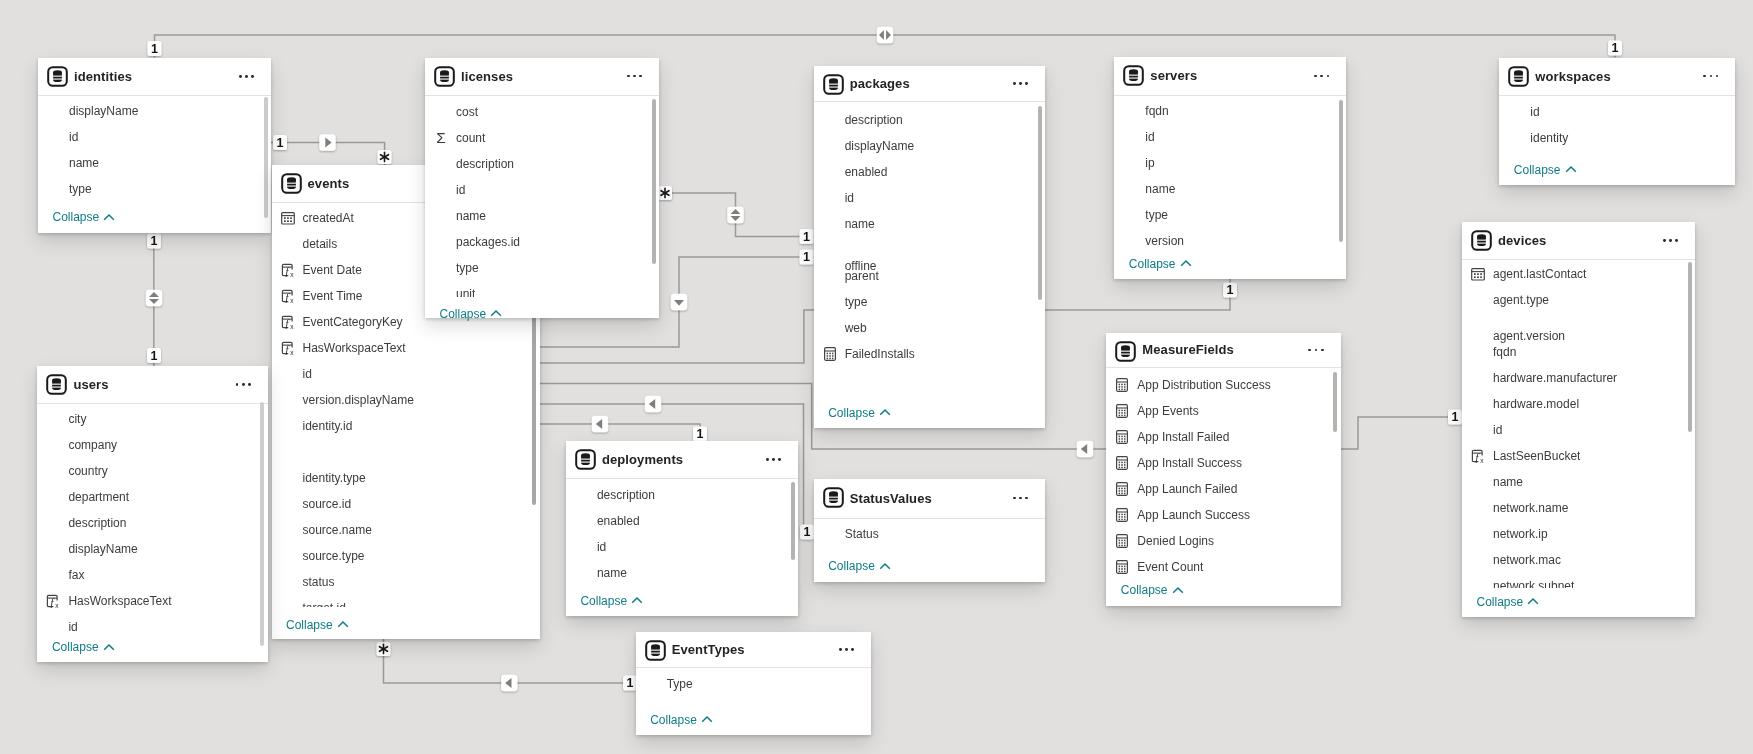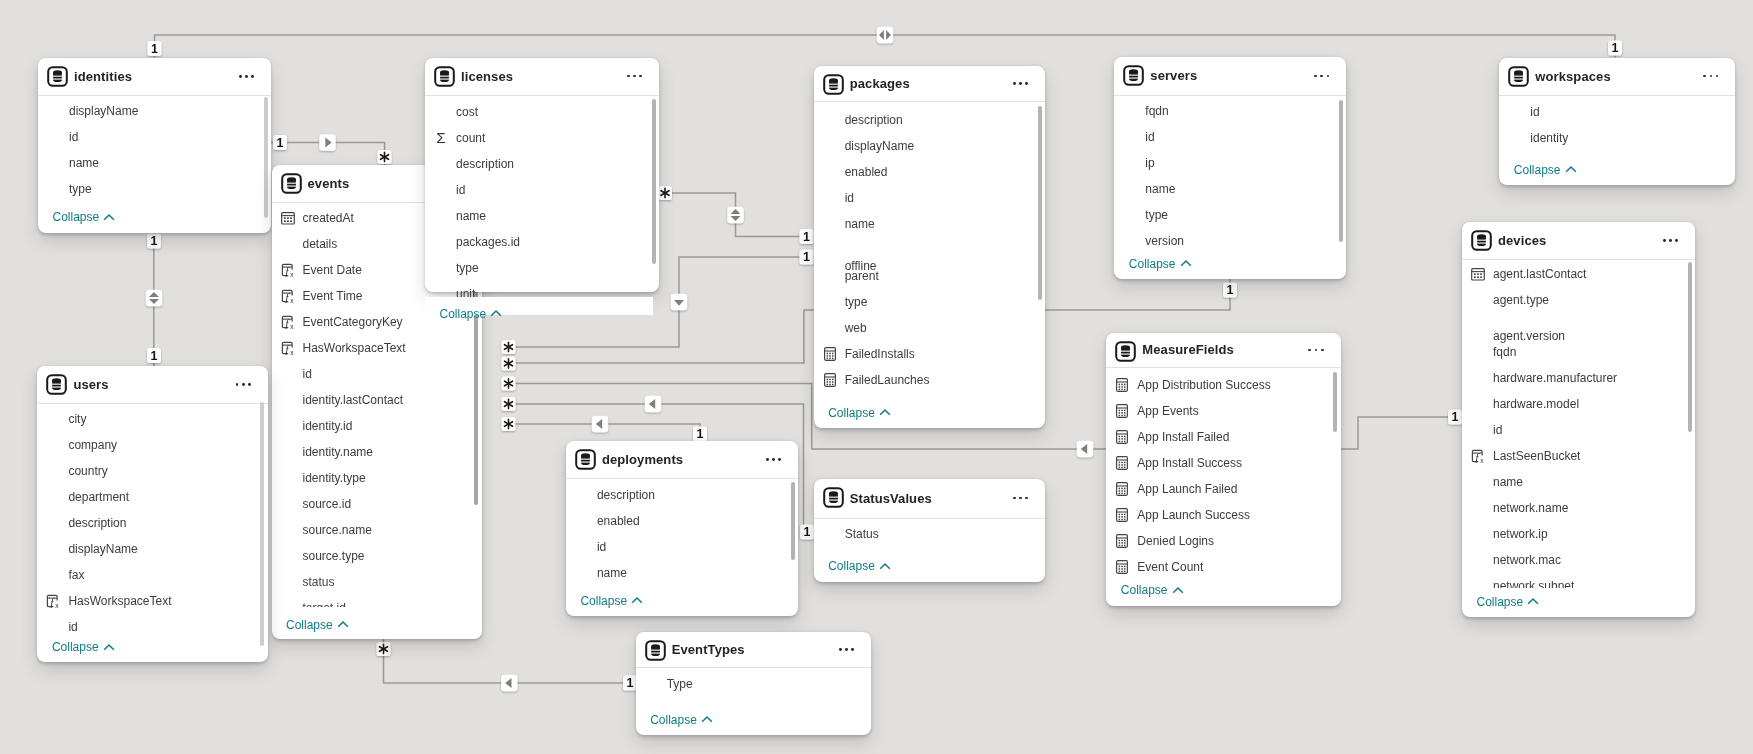--- a/index.html
+++ b/index.html
@@ -1,18 +1,18 @@
 <!DOCTYPE html>
 <html><head><meta charset="utf-8"><title>Model view</title><style>
 *{margin:0;padding:0;box-sizing:border-box}
 html,body{width:1753px;height:754px;overflow:hidden;background:#e1e0de;
  font-family:"Liberation Sans",sans-serif;-webkit-font-smoothing:antialiased}
 .stage{position:relative;width:1753px;height:754px}
 .lay{position:absolute;left:0;top:0;font-family:"Liberation Sans",sans-serif}
-.card{position:absolute;background:#fff;border-radius:8px;
+.card{position:absolute;background:#fff;border-radius:0;
  box-shadow:0 1.6px 3.6px rgba(0,0,0,.2),0 8px 18px rgba(0,0,0,.14)}
 .hicon{position:absolute;left:9px;top:8px;width:21px;height:21px}
 .title{position:absolute;left:36px;top:0;font-size:13px;font-weight:bold;color:#242322;letter-spacing:.1px}
 .dots{position:absolute;right:17px;display:flex;gap:3.4px}
 .dots i{width:2.8px;height:2.8px;border-radius:50%;background:#2b2a29;display:block}
 .div{position:absolute;left:0;right:0;height:1px;background:#e4e2e0}
 .rows{position:absolute;left:0;right:0;overflow:hidden}
 .row{position:absolute;left:0;right:6px;height:26px}
 .fic{position:absolute;left:8px;top:5px;width:16px;height:16px}
 .ftx{position:absolute;left:31px;top:0;line-height:26px;font-size:12px;color:#3d3c3a}
@@ -220,21 +220,21 @@
         </div>
         <div class="coll" style="top:108.0px">
           <span>Collapse</span>
           <svg width="12" height="9" viewBox="0 0 12 9" style="margin-left:4px">
             <polyline points="1.2,6.8 6,2 10.8,6.8" fill="none" stroke="#0e7c86" stroke-width="1.5"></polyline>
           </svg>
         </div>
       </div>
       <div class="thumb" style="top:39.5px;height:121px;background:#cccbc9"></div>
     </div>
-    <div class="card" style="left:271.5px;top:165px;width:210px;height:474px">
+    <div class="card" style="left:271.5px;top:165px;width:268px;height:474px">
       <div class="hicon"><svg width="21" height="21" viewBox="0 0 21 21">
           <rect x="1.2" y="1.2" width="18.6" height="18.6" rx="4.6" fill="none" stroke="#1b1a19" stroke-width="2"></rect>
           <ellipse cx="10.5" cy="6.4" rx="4.5" ry="2.2" fill="#1b1a19"></ellipse>
           <path d="M6.1 6.6 h8.8 v7.4 a4.4 2.1 0 0 1 -8.8 0 Z" fill="#1b1a19"></path>
           <rect x="5.5" y="9.6" width="10" height="1.1" fill="#ffffff"></rect>
           <rect x="5.5" y="12.5" width="10" height="1.1" fill="#ffffff"></rect>
         </svg></div>
       <div class="title" style="height:37px;line-height:37px">events</div>
       <div class="dots" style="top:17.0px">
         <i></i>
@@ -294,28 +294,25 @@
               <line x1="2.4" y1="5.1" x2="12.1" y2="5.1" stroke="#444" stroke-width="1.1"></line>
               <text x="5.6" y="12.6" font-family="Liberation Serif,serif" font-style="italic" font-size="10.5" fill="#2d2c2b">f</text>
               <text x="10.3" y="15" font-family="Liberation Sans,sans-serif" font-size="6.5" fill="#2d2c2b">x</text>
             </svg></span>
           <span class="ftx">HasWorkspaceText</span>
         </div>
         <div class="row" style="top:158px">
           <span class="ftx">id</span>
         </div>
         <div class="row" style="top:184px">
-          <span class="ftx">identity.lastContact</span>
+          <span class="ftx">version.displayName</span>
         </div>
         <div class="row" style="top:210px">
           <span class="ftx">identity.id</span>
         </div>
-        <div class="row" style="top:236px">
-          <span class="ftx">identity.name</span>
-        </div>
         <div class="row" style="top:262px">
           <span class="ftx">identity.type</span>
         </div>
         <div class="row" style="top:288px">
           <span class="ftx">source.id</span>
         </div>
         <div class="row" style="top:314px">
           <span class="ftx">source.name</span>
         </div>
         <div class="row" style="top:340px">
@@ -330,21 +327,21 @@
         <div class="fade" style="top:403.5px"></div>
         <div class="coll" style="top:408.5px">
           <span>Collapse</span>
           <svg width="12" height="9" viewBox="0 0 12 9" style="margin-left:4px">
             <polyline points="1.2,6.8 6,2 10.8,6.8" fill="none" stroke="#0e7c86" stroke-width="1.5"></polyline>
           </svg>
         </div>
       </div>
       <div class="thumb" style="top:45px;height:295px;background:#a8a6a4"></div>
     </div>
-    <div class="card" style="left:425px;top:57.5px;width:234px;height:234px">
+    <div class="card" style="left:425px;top:57.5px;width:234px;height:260px">
       <div class="hicon"><svg width="21" height="21" viewBox="0 0 21 21">
           <rect x="1.2" y="1.2" width="18.6" height="18.6" rx="4.6" fill="none" stroke="#1b1a19" stroke-width="2"></rect>
           <ellipse cx="10.5" cy="6.4" rx="4.5" ry="2.2" fill="#1b1a19"></ellipse>
           <path d="M6.1 6.6 h8.8 v7.4 a4.4 2.1 0 0 1 -8.8 0 Z" fill="#1b1a19"></path>
           <rect x="5.5" y="9.6" width="10" height="1.1" fill="#ffffff"></rect>
           <rect x="5.5" y="12.5" width="10" height="1.1" fill="#ffffff"></rect>
         </svg></div>
       <div class="title" style="height:37px;line-height:37px">licenses</div>
       <div class="dots" style="top:17.0px">
         <i></i>
@@ -444,483 +441,465 @@
                 <rect x="4.6" y="9.2" width="1.5" height="1.5"></rect>
                 <rect x="7.3" y="9.2" width="1.5" height="1.5"></rect>
                 <rect x="10" y="9.2" width="1.5" height="1.5"></rect>
                 <rect x="4.6" y="11.7" width="1.5" height="1.5"></rect>
                 <rect x="7.3" y="11.7" width="1.5" height="1.5"></rect>
                 <rect x="10" y="11.7" width="1.5" height="1.5"></rect>
               </g>
             </svg></span>
           <span class="ftx">FailedInstalls</span>
         </div>
-        <div class="row" style="top:265px">
+        <div class="coll" style="top:297.5px">
+          <span>Collapse</span>
+          <svg width="12" height="9" viewBox="0 0 12 9" style="margin-left:4px">
+            <polyline points="1.2,6.8 6,2 10.8,6.8" fill="none" stroke="#0e7c86" stroke-width="1.5"></polyline>
+          </svg>
+        </div>
+      </div>
+      <div class="thumb" style="top:40px;height:194px;background:#b5b3b1"></div>
+    </div>
+    <div class="card" style="left:1114.3px;top:57.3px;width:232.10000000000014px;height:221.5px">
+      <div class="hicon"><svg width="21" height="21" viewBox="0 0 21 21">
+          <rect x="1.2" y="1.2" width="18.6" height="18.6" rx="4.6" fill="none" stroke="#1b1a19" stroke-width="2"></rect>
+          <ellipse cx="10.5" cy="6.4" rx="4.5" ry="2.2" fill="#1b1a19"></ellipse>
+          <path d="M6.1 6.6 h8.8 v7.4 a4.4 2.1 0 0 1 -8.8 0 Z" fill="#1b1a19"></path>
+          <rect x="5.5" y="9.6" width="10" height="1.1" fill="#ffffff"></rect>
+          <rect x="5.5" y="12.5" width="10" height="1.1" fill="#ffffff"></rect>
+        </svg></div>
+      <div class="title" style="height:37.5px;line-height:37.5px">servers</div>
+      <div class="dots" style="top:17.25px">
+        <i></i>
+        <i></i>
+        <i></i>
+      </div>
+      <div class="div" style="top:37.5px"></div>
+      <div class="rows" style="top:38.5px;height:183.0px">
+        <div class="row" style="top:2.200000000000003px">
+          <span class="ftx">fqdn</span>
+        </div>
+        <div class="row" style="top:28.200000000000003px">
+          <span class="ftx">id</span>
+        </div>
+        <div class="row" style="top:54.2px">
+          <span class="ftx">ip</span>
+        </div>
+        <div class="row" style="top:80.2px">
+          <span class="ftx">name</span>
+        </div>
+        <div class="row" style="top:106.2px">
+          <span class="ftx">type</span>
+        </div>
+        <div class="row" style="top:132.2px">
+          <span class="ftx">version</span>
+        </div>
+        <div class="coll" style="top:155.2px">
+          <span>Collapse</span>
+          <svg width="12" height="9" viewBox="0 0 12 9" style="margin-left:4px">
+            <polyline points="1.2,6.8 6,2 10.8,6.8" fill="none" stroke="#0e7c86" stroke-width="1.5"></polyline>
+          </svg>
+        </div>
+      </div>
+      <div class="thumb" style="top:42.7px;height:142px;background:#b5b3b1"></div>
+    </div>
+    <div class="card" style="left:1499.3px;top:57.5px;width:236.20000000000005px;height:127.19999999999999px">
+      <div class="hicon"><svg width="21" height="21" viewBox="0 0 21 21">
+          <rect x="1.2" y="1.2" width="18.6" height="18.6" rx="4.6" fill="none" stroke="#1b1a19" stroke-width="2"></rect>
+          <ellipse cx="10.5" cy="6.4" rx="4.5" ry="2.2" fill="#1b1a19"></ellipse>
+          <path d="M6.1 6.6 h8.8 v7.4 a4.4 2.1 0 0 1 -8.8 0 Z" fill="#1b1a19"></path>
+          <rect x="5.5" y="9.6" width="10" height="1.1" fill="#ffffff"></rect>
+          <rect x="5.5" y="12.5" width="10" height="1.1" fill="#ffffff"></rect>
+        </svg></div>
+      <div class="title" style="height:37px;line-height:37px">workspaces</div>
+      <div class="dots" style="top:17.0px">
+        <i></i>
+        <i></i>
+        <i></i>
+      </div>
+      <div class="div" style="top:37px"></div>
+      <div class="rows" style="top:38px;height:89.19999999999999px">
+        <div class="row" style="top:3.5px">
+          <span class="ftx">id</span>
+        </div>
+        <div class="row" style="top:29.5px">
+          <span class="ftx">identity</span>
+        </div>
+        <div class="coll" style="top:61.0px">
+          <span>Collapse</span>
+          <svg width="12" height="9" viewBox="0 0 12 9" style="margin-left:4px">
+            <polyline points="1.2,6.8 6,2 10.8,6.8" fill="none" stroke="#0e7c86" stroke-width="1.5"></polyline>
+          </svg>
+        </div>
+      </div>
+    </div>
+    <div class="card" style="left:1462px;top:222px;width:233px;height:395px">
+      <div class="hicon"><svg width="21" height="21" viewBox="0 0 21 21">
+          <rect x="1.2" y="1.2" width="18.6" height="18.6" rx="4.6" fill="none" stroke="#1b1a19" stroke-width="2"></rect>
+          <ellipse cx="10.5" cy="6.4" rx="4.5" ry="2.2" fill="#1b1a19"></ellipse>
+          <path d="M6.1 6.6 h8.8 v7.4 a4.4 2.1 0 0 1 -8.8 0 Z" fill="#1b1a19"></path>
+          <rect x="5.5" y="9.6" width="10" height="1.1" fill="#ffffff"></rect>
+          <rect x="5.5" y="12.5" width="10" height="1.1" fill="#ffffff"></rect>
+        </svg></div>
+      <div class="title" style="height:37px;line-height:37px">devices</div>
+      <div class="dots" style="top:17.0px">
+        <i></i>
+        <i></i>
+        <i></i>
+      </div>
+      <div class="div" style="top:37px"></div>
+      <div class="rows" style="top:38px;height:357px">
+        <div class="row" style="top:1px">
+          <span class="fic"><svg width="16" height="16" viewBox="0 0 16 16">
+              <rect x="1.7" y="2.6" width="12.6" height="11.4" rx="1" fill="none" stroke="#444" stroke-width="1.2"></rect>
+              <line x1="1.7" y1="5.6" x2="14.3" y2="5.6" stroke="#444" stroke-width="1.1"></line>
+              <g fill="#444">
+                <rect x="4" y="7.3" width="1.7" height="1.7"></rect>
+                <rect x="7.1" y="7.3" width="1.7" height="1.7"></rect>
+                <rect x="10.2" y="7.3" width="1.7" height="1.7"></rect>
+                <rect x="4" y="10.3" width="1.7" height="1.7"></rect>
+                <rect x="7.1" y="10.3" width="1.7" height="1.7"></rect>
+                <rect x="10.2" y="10.3" width="1.7" height="1.7"></rect>
+              </g>
+            </svg></span>
+          <span class="ftx">agent.lastContact</span>
+        </div>
+        <div class="row" style="top:27px">
+          <span class="ftx">agent.type</span>
+        </div>
+        <div class="row" style="top:63px">
+          <span class="ftx">agent.version</span>
+        </div>
+        <div class="row" style="top:79px">
+          <span class="ftx">fqdn</span>
+        </div>
+        <div class="row" style="top:105px">
+          <span class="ftx">hardware.manufacturer</span>
+        </div>
+        <div class="row" style="top:131px">
+          <span class="ftx">hardware.model</span>
+        </div>
+        <div class="row" style="top:157px">
+          <span class="ftx">id</span>
+        </div>
+        <div class="row" style="top:183px">
+          <span class="fic"><svg width="16" height="16" viewBox="0 0 16 16">
+              <path d="M8.3 13.7 H3.6 Q2.4 13.7 2.4 12.5 V3.6 Q2.4 2.4 3.6 2.4 H10.9 Q12.1 2.4 12.1 3.6 V7.4" fill="none" stroke="#444" stroke-width="1.2"></path>
+              <line x1="2.4" y1="5.1" x2="12.1" y2="5.1" stroke="#444" stroke-width="1.1"></line>
+              <text x="5.6" y="12.6" font-family="Liberation Serif,serif" font-style="italic" font-size="10.5" fill="#2d2c2b">f</text>
+              <text x="10.3" y="15" font-family="Liberation Sans,sans-serif" font-size="6.5" fill="#2d2c2b">x</text>
+            </svg></span>
+          <span class="ftx">LastSeenBucket</span>
+        </div>
+        <div class="row" style="top:209px">
+          <span class="ftx">name</span>
+        </div>
+        <div class="row" style="top:235px">
+          <span class="ftx">network.name</span>
+        </div>
+        <div class="row" style="top:261px">
+          <span class="ftx">network.ip</span>
+        </div>
+        <div class="row" style="top:287px">
+          <span class="ftx">network.mac</span>
+        </div>
+        <div class="row" style="top:313px">
+          <span class="ftx">network.subnet</span>
+        </div>
+        <div class="fade" style="top:327.5px"></div>
+        <div class="coll" style="top:328.5px">
+          <span>Collapse</span>
+          <svg width="12" height="9" viewBox="0 0 12 9" style="margin-left:4px">
+            <polyline points="1.2,6.8 6,2 10.8,6.8" fill="none" stroke="#0e7c86" stroke-width="1.5"></polyline>
+          </svg>
+        </div>
+      </div>
+      <div class="thumb" style="top:40px;height:170px;background:#b5b3b1"></div>
+    </div>
+    <div class="card" style="left:37.4px;top:366px;width:230.29999999999998px;height:296px">
+      <div class="hicon"><svg width="21" height="21" viewBox="0 0 21 21">
+          <rect x="1.2" y="1.2" width="18.6" height="18.6" rx="4.6" fill="none" stroke="#1b1a19" stroke-width="2"></rect>
+          <ellipse cx="10.5" cy="6.4" rx="4.5" ry="2.2" fill="#1b1a19"></ellipse>
+          <path d="M6.1 6.6 h8.8 v7.4 a4.4 2.1 0 0 1 -8.8 0 Z" fill="#1b1a19"></path>
+          <rect x="5.5" y="9.6" width="10" height="1.1" fill="#ffffff"></rect>
+          <rect x="5.5" y="12.5" width="10" height="1.1" fill="#ffffff"></rect>
+        </svg></div>
+      <div class="title" style="height:37px;line-height:37px">users</div>
+      <div class="dots" style="top:17.0px">
+        <i></i>
+        <i></i>
+        <i></i>
+      </div>
+      <div class="div" style="top:37px"></div>
+      <div class="rows" style="top:38px;height:258px">
+        <div class="row" style="top:1.5px">
+          <span class="ftx">city</span>
+        </div>
+        <div class="row" style="top:27.5px">
+          <span class="ftx">company</span>
+        </div>
+        <div class="row" style="top:53.5px">
+          <span class="ftx">country</span>
+        </div>
+        <div class="row" style="top:79.5px">
+          <span class="ftx">department</span>
+        </div>
+        <div class="row" style="top:105.5px">
+          <span class="ftx">description</span>
+        </div>
+        <div class="row" style="top:131.5px">
+          <span class="ftx">displayName</span>
+        </div>
+        <div class="row" style="top:157.5px">
+          <span class="ftx">fax</span>
+        </div>
+        <div class="row" style="top:183.5px">
+          <span class="fic"><svg width="16" height="16" viewBox="0 0 16 16">
+              <path d="M8.3 13.7 H3.6 Q2.4 13.7 2.4 12.5 V3.6 Q2.4 2.4 3.6 2.4 H10.9 Q12.1 2.4 12.1 3.6 V7.4" fill="none" stroke="#444" stroke-width="1.2"></path>
+              <line x1="2.4" y1="5.1" x2="12.1" y2="5.1" stroke="#444" stroke-width="1.1"></line>
+              <text x="5.6" y="12.6" font-family="Liberation Serif,serif" font-style="italic" font-size="10.5" fill="#2d2c2b">f</text>
+              <text x="10.3" y="15" font-family="Liberation Sans,sans-serif" font-size="6.5" fill="#2d2c2b">x</text>
+            </svg></span>
+          <span class="ftx">HasWorkspaceText</span>
+        </div>
+        <div class="row" style="top:209.5px">
+          <span class="ftx">id</span>
+        </div>
+        <div class="coll" style="top:230px">
+          <span>Collapse</span>
+          <svg width="12" height="9" viewBox="0 0 12 9" style="margin-left:4px">
+            <polyline points="1.2,6.8 6,2 10.8,6.8" fill="none" stroke="#0e7c86" stroke-width="1.5"></polyline>
+          </svg>
+        </div>
+      </div>
+      <div class="thumb" style="top:36px;height:244px;background:#cfcecc"></div>
+    </div>
+    <div class="card" style="left:565.9px;top:440.9px;width:232.30000000000007px;height:175.39999999999998px">
+      <div class="hicon"><svg width="21" height="21" viewBox="0 0 21 21">
+          <rect x="1.2" y="1.2" width="18.6" height="18.6" rx="4.6" fill="none" stroke="#1b1a19" stroke-width="2"></rect>
+          <ellipse cx="10.5" cy="6.4" rx="4.5" ry="2.2" fill="#1b1a19"></ellipse>
+          <path d="M6.1 6.6 h8.8 v7.4 a4.4 2.1 0 0 1 -8.8 0 Z" fill="#1b1a19"></path>
+          <rect x="5.5" y="9.6" width="10" height="1.1" fill="#ffffff"></rect>
+          <rect x="5.5" y="12.5" width="10" height="1.1" fill="#ffffff"></rect>
+        </svg></div>
+      <div class="title" style="height:37px;line-height:37px">deployments</div>
+      <div class="dots" style="top:17.0px">
+        <i></i>
+        <i></i>
+        <i></i>
+      </div>
+      <div class="div" style="top:37px"></div>
+      <div class="rows" style="top:38px;height:137.39999999999998px">
+        <div class="row" style="top:3.6000000000000227px">
+          <span class="ftx">description</span>
+        </div>
+        <div class="row" style="top:29.600000000000023px">
+          <span class="ftx">enabled</span>
+        </div>
+        <div class="row" style="top:55.60000000000002px">
+          <span class="ftx">id</span>
+        </div>
+        <div class="row" style="top:81.60000000000002px">
+          <span class="ftx">name</span>
+        </div>
+        <div class="coll" style="top:108.89999999999998px">
+          <span>Collapse</span>
+          <svg width="12" height="9" viewBox="0 0 12 9" style="margin-left:4px">
+            <polyline points="1.2,6.8 6,2 10.8,6.8" fill="none" stroke="#0e7c86" stroke-width="1.5"></polyline>
+          </svg>
+        </div>
+      </div>
+      <div class="thumb" style="top:41.10000000000002px;height:78px;background:#b5b3b1"></div>
+    </div>
+    <div class="card" style="left:813.7px;top:478.6px;width:231.29999999999995px;height:103.39999999999998px">
+      <div class="hicon"><svg width="21" height="21" viewBox="0 0 21 21">
+          <rect x="1.2" y="1.2" width="18.6" height="18.6" rx="4.6" fill="none" stroke="#1b1a19" stroke-width="2"></rect>
+          <ellipse cx="10.5" cy="6.4" rx="4.5" ry="2.2" fill="#1b1a19"></ellipse>
+          <path d="M6.1 6.6 h8.8 v7.4 a4.4 2.1 0 0 1 -8.8 0 Z" fill="#1b1a19"></path>
+          <rect x="5.5" y="9.6" width="10" height="1.1" fill="#ffffff"></rect>
+          <rect x="5.5" y="12.5" width="10" height="1.1" fill="#ffffff"></rect>
+        </svg></div>
+      <div class="title" style="height:39px;line-height:39px">StatusValues</div>
+      <div class="dots" style="top:18.0px">
+        <i></i>
+        <i></i>
+        <i></i>
+      </div>
+      <div class="div" style="top:39px"></div>
+      <div class="rows" style="top:40px;height:63.39999999999998px">
+        <div class="row" style="top:2.3999999999999773px">
+          <span class="ftx">Status</span>
+        </div>
+        <div class="coll" style="top:34.89999999999998px">
+          <span>Collapse</span>
+          <svg width="12" height="9" viewBox="0 0 12 9" style="margin-left:4px">
+            <polyline points="1.2,6.8 6,2 10.8,6.8" fill="none" stroke="#0e7c86" stroke-width="1.5"></polyline>
+          </svg>
+        </div>
+      </div>
+    </div>
+    <div class="card" style="left:1106.3px;top:333px;width:234.29999999999995px;height:272.79999999999995px">
+      <div class="hicon"><svg width="21" height="21" viewBox="0 0 21 21">
+          <rect x="1.2" y="1.2" width="18.6" height="18.6" rx="4.6" fill="none" stroke="#1b1a19" stroke-width="2"></rect>
+          <ellipse cx="10.5" cy="6.4" rx="4.5" ry="2.2" fill="#1b1a19"></ellipse>
+          <path d="M6.1 6.6 h8.8 v7.4 a4.4 2.1 0 0 1 -8.8 0 Z" fill="#1b1a19"></path>
+          <rect x="5.5" y="9.6" width="10" height="1.1" fill="#ffffff"></rect>
+          <rect x="5.5" y="12.5" width="10" height="1.1" fill="#ffffff"></rect>
+        </svg></div>
+      <div class="title" style="height:34px;line-height:34px">MeasureFields</div>
+      <div class="dots" style="top:15.5px">
+        <i></i>
+        <i></i>
+        <i></i>
+      </div>
+      <div class="div" style="top:34px"></div>
+      <div class="rows" style="top:35px;height:237.79999999999995px">
+        <div class="row" style="top:4px">
           <span class="fic"><svg width="16" height="16" viewBox="0 0 16 16">
               <rect x="2.6" y="1.7" width="10.8" height="12.6" rx="1.2" fill="none" stroke="#444" stroke-width="1.2"></rect>
               <line x1="2.6" y1="5" x2="13.4" y2="5" stroke="#444" stroke-width="1.1"></line>
               <g fill="#444">
                 <rect x="4.6" y="6.7" width="1.5" height="1.5"></rect>
                 <rect x="7.3" y="6.7" width="1.5" height="1.5"></rect>
                 <rect x="10" y="6.7" width="1.5" height="1.5"></rect>
                 <rect x="4.6" y="9.2" width="1.5" height="1.5"></rect>
                 <rect x="7.3" y="9.2" width="1.5" height="1.5"></rect>
                 <rect x="10" y="9.2" width="1.5" height="1.5"></rect>
                 <rect x="4.6" y="11.7" width="1.5" height="1.5"></rect>
                 <rect x="7.3" y="11.7" width="1.5" height="1.5"></rect>
                 <rect x="10" y="11.7" width="1.5" height="1.5"></rect>
               </g>
             </svg></span>
-          <span class="ftx">FailedLaunches</span>
-        </div>
-        <div class="coll" style="top:297.5px">
-          <span>Collapse</span>
-          <svg width="12" height="9" viewBox="0 0 12 9" style="margin-left:4px">
-            <polyline points="1.2,6.8 6,2 10.8,6.8" fill="none" stroke="#0e7c86" stroke-width="1.5"></polyline>
-          </svg>
-        </div>
-      </div>
-      <div class="thumb" style="top:40px;height:194px;background:#b5b3b1"></div>
-    </div>
-    <div class="card" style="left:1114.3px;top:57.3px;width:232.10000000000014px;height:221.5px">
-      <div class="hicon"><svg width="21" height="21" viewBox="0 0 21 21">
-          <rect x="1.2" y="1.2" width="18.6" height="18.6" rx="4.6" fill="none" stroke="#1b1a19" stroke-width="2"></rect>
-          <ellipse cx="10.5" cy="6.4" rx="4.5" ry="2.2" fill="#1b1a19"></ellipse>
-          <path d="M6.1 6.6 h8.8 v7.4 a4.4 2.1 0 0 1 -8.8 0 Z" fill="#1b1a19"></path>
-          <rect x="5.5" y="9.6" width="10" height="1.1" fill="#ffffff"></rect>
-          <rect x="5.5" y="12.5" width="10" height="1.1" fill="#ffffff"></rect>
-        </svg></div>
-      <div class="title" style="height:37.5px;line-height:37.5px">servers</div>
-      <div class="dots" style="top:17.25px">
-        <i></i>
-        <i></i>
-        <i></i>
-      </div>
-      <div class="div" style="top:37.5px"></div>
-      <div class="rows" style="top:38.5px;height:183.0px">
-        <div class="row" style="top:2.200000000000003px">
-          <span class="ftx">fqdn</span>
-        </div>
-        <div class="row" style="top:28.200000000000003px">
-          <span class="ftx">id</span>
-        </div>
-        <div class="row" style="top:54.2px">
-          <span class="ftx">ip</span>
-        </div>
-        <div class="row" style="top:80.2px">
-          <span class="ftx">name</span>
-        </div>
-        <div class="row" style="top:106.2px">
-          <span class="ftx">type</span>
-        </div>
-        <div class="row" style="top:132.2px">
-          <span class="ftx">version</span>
-        </div>
-        <div class="coll" style="top:155.2px">
-          <span>Collapse</span>
-          <svg width="12" height="9" viewBox="0 0 12 9" style="margin-left:4px">
-            <polyline points="1.2,6.8 6,2 10.8,6.8" fill="none" stroke="#0e7c86" stroke-width="1.5"></polyline>
-          </svg>
-        </div>
-      </div>
-      <div class="thumb" style="top:42.7px;height:142px;background:#b5b3b1"></div>
-    </div>
-    <div class="card" style="left:1499.3px;top:57.5px;width:236.20000000000005px;height:127.19999999999999px">
-      <div class="hicon"><svg width="21" height="21" viewBox="0 0 21 21">
-          <rect x="1.2" y="1.2" width="18.6" height="18.6" rx="4.6" fill="none" stroke="#1b1a19" stroke-width="2"></rect>
-          <ellipse cx="10.5" cy="6.4" rx="4.5" ry="2.2" fill="#1b1a19"></ellipse>
-          <path d="M6.1 6.6 h8.8 v7.4 a4.4 2.1 0 0 1 -8.8 0 Z" fill="#1b1a19"></path>
-          <rect x="5.5" y="9.6" width="10" height="1.1" fill="#ffffff"></rect>
-          <rect x="5.5" y="12.5" width="10" height="1.1" fill="#ffffff"></rect>
-        </svg></div>
-      <div class="title" style="height:37px;line-height:37px">workspaces</div>
-      <div class="dots" style="top:17.0px">
-        <i></i>
-        <i></i>
-        <i></i>
-      </div>
-      <div class="div" style="top:37px"></div>
-      <div class="rows" style="top:38px;height:89.19999999999999px">
-        <div class="row" style="top:3.5px">
-          <span class="ftx">id</span>
-        </div>
-        <div class="row" style="top:29.5px">
-          <span class="ftx">identity</span>
-        </div>
-        <div class="coll" style="top:61.0px">
-          <span>Collapse</span>
-          <svg width="12" height="9" viewBox="0 0 12 9" style="margin-left:4px">
-            <polyline points="1.2,6.8 6,2 10.8,6.8" fill="none" stroke="#0e7c86" stroke-width="1.5"></polyline>
-          </svg>
-        </div>
-      </div>
-    </div>
-    <div class="card" style="left:1462px;top:222px;width:233px;height:395px">
-      <div class="hicon"><svg width="21" height="21" viewBox="0 0 21 21">
-          <rect x="1.2" y="1.2" width="18.6" height="18.6" rx="4.6" fill="none" stroke="#1b1a19" stroke-width="2"></rect>
-          <ellipse cx="10.5" cy="6.4" rx="4.5" ry="2.2" fill="#1b1a19"></ellipse>
-          <path d="M6.1 6.6 h8.8 v7.4 a4.4 2.1 0 0 1 -8.8 0 Z" fill="#1b1a19"></path>
-          <rect x="5.5" y="9.6" width="10" height="1.1" fill="#ffffff"></rect>
-          <rect x="5.5" y="12.5" width="10" height="1.1" fill="#ffffff"></rect>
-        </svg></div>
-      <div class="title" style="height:37px;line-height:37px">devices</div>
-      <div class="dots" style="top:17.0px">
-        <i></i>
-        <i></i>
-        <i></i>
-      </div>
-      <div class="div" style="top:37px"></div>
-      <div class="rows" style="top:38px;height:357px">
-        <div class="row" style="top:1px">
-          <span class="fic"><svg width="16" height="16" viewBox="0 0 16 16">
-              <rect x="1.7" y="2.6" width="12.6" height="11.4" rx="1" fill="none" stroke="#444" stroke-width="1.2"></rect>
-              <line x1="1.7" y1="5.6" x2="14.3" y2="5.6" stroke="#444" stroke-width="1.1"></line>
-              <g fill="#444">
-                <rect x="4" y="7.3" width="1.7" height="1.7"></rect>
-                <rect x="7.1" y="7.3" width="1.7" height="1.7"></rect>
-                <rect x="10.2" y="7.3" width="1.7" height="1.7"></rect>
-                <rect x="4" y="10.3" width="1.7" height="1.7"></rect>
-                <rect x="7.1" y="10.3" width="1.7" height="1.7"></rect>
-                <rect x="10.2" y="10.3" width="1.7" height="1.7"></rect>
-              </g>
-            </svg></span>
-          <span class="ftx">agent.lastContact</span>
-        </div>
-        <div class="row" style="top:27px">
-          <span class="ftx">agent.type</span>
-        </div>
-        <div class="row" style="top:63px">
-          <span class="ftx">agent.version</span>
-        </div>
-        <div class="row" style="top:79px">
-          <span class="ftx">fqdn</span>
-        </div>
-        <div class="row" style="top:105px">
-          <span class="ftx">hardware.manufacturer</span>
-        </div>
-        <div class="row" style="top:131px">
-          <span class="ftx">hardware.model</span>
-        </div>
-        <div class="row" style="top:157px">
-          <span class="ftx">id</span>
-        </div>
-        <div class="row" style="top:183px">
-          <span class="fic"><svg width="16" height="16" viewBox="0 0 16 16">
-              <path d="M8.3 13.7 H3.6 Q2.4 13.7 2.4 12.5 V3.6 Q2.4 2.4 3.6 2.4 H10.9 Q12.1 2.4 12.1 3.6 V7.4" fill="none" stroke="#444" stroke-width="1.2"></path>
-              <line x1="2.4" y1="5.1" x2="12.1" y2="5.1" stroke="#444" stroke-width="1.1"></line>
-              <text x="5.6" y="12.6" font-family="Liberation Serif,serif" font-style="italic" font-size="10.5" fill="#2d2c2b">f</text>
-              <text x="10.3" y="15" font-family="Liberation Sans,sans-serif" font-size="6.5" fill="#2d2c2b">x</text>
-            </svg></span>
-          <span class="ftx">LastSeenBucket</span>
-        </div>
-        <div class="row" style="top:209px">
-          <span class="ftx">name</span>
-        </div>
-        <div class="row" style="top:235px">
-          <span class="ftx">network.name</span>
-        </div>
-        <div class="row" style="top:261px">
-          <span class="ftx">network.ip</span>
-        </div>
-        <div class="row" style="top:287px">
-          <span class="ftx">network.mac</span>
-        </div>
-        <div class="row" style="top:313px">
-          <span class="ftx">network.subnet</span>
-        </div>
-        <div class="fade" style="top:327.5px"></div>
-        <div class="coll" style="top:328.5px">
-          <span>Collapse</span>
-          <svg width="12" height="9" viewBox="0 0 12 9" style="margin-left:4px">
-            <polyline points="1.2,6.8 6,2 10.8,6.8" fill="none" stroke="#0e7c86" stroke-width="1.5"></polyline>
-          </svg>
-        </div>
-      </div>
-      <div class="thumb" style="top:40px;height:170px;background:#b5b3b1"></div>
-    </div>
-    <div class="card" style="left:37.4px;top:366px;width:230.29999999999998px;height:296px">
-      <div class="hicon"><svg width="21" height="21" viewBox="0 0 21 21">
-          <rect x="1.2" y="1.2" width="18.6" height="18.6" rx="4.6" fill="none" stroke="#1b1a19" stroke-width="2"></rect>
-          <ellipse cx="10.5" cy="6.4" rx="4.5" ry="2.2" fill="#1b1a19"></ellipse>
-          <path d="M6.1 6.6 h8.8 v7.4 a4.4 2.1 0 0 1 -8.8 0 Z" fill="#1b1a19"></path>
-          <rect x="5.5" y="9.6" width="10" height="1.1" fill="#ffffff"></rect>
-          <rect x="5.5" y="12.5" width="10" height="1.1" fill="#ffffff"></rect>
-        </svg></div>
-      <div class="title" style="height:37px;line-height:37px">users</div>
-      <div class="dots" style="top:17.0px">
-        <i></i>
-        <i></i>
-        <i></i>
-      </div>
-      <div class="div" style="top:37px"></div>
-      <div class="rows" style="top:38px;height:258px">
-        <div class="row" style="top:1.5px">
-          <span class="ftx">city</span>
-        </div>
-        <div class="row" style="top:27.5px">
-          <span class="ftx">company</span>
-        </div>
-        <div class="row" style="top:53.5px">
-          <span class="ftx">country</span>
-        </div>
-        <div class="row" style="top:79.5px">
-          <span class="ftx">department</span>
-        </div>
-        <div class="row" style="top:105.5px">
-          <span class="ftx">description</span>
-        </div>
-        <div class="row" style="top:131.5px">
-          <span class="ftx">displayName</span>
-        </div>
-        <div class="row" style="top:157.5px">
-          <span class="ftx">fax</span>
-        </div>
-        <div class="row" style="top:183.5px">
-          <span class="fic"><svg width="16" height="16" viewBox="0 0 16 16">
-              <path d="M8.3 13.7 H3.6 Q2.4 13.7 2.4 12.5 V3.6 Q2.4 2.4 3.6 2.4 H10.9 Q12.1 2.4 12.1 3.6 V7.4" fill="none" stroke="#444" stroke-width="1.2"></path>
-              <line x1="2.4" y1="5.1" x2="12.1" y2="5.1" stroke="#444" stroke-width="1.1"></line>
-              <text x="5.6" y="12.6" font-family="Liberation Serif,serif" font-style="italic" font-size="10.5" fill="#2d2c2b">f</text>
-              <text x="10.3" y="15" font-family="Liberation Sans,sans-serif" font-size="6.5" fill="#2d2c2b">x</text>
-            </svg></span>
-          <span class="ftx">HasWorkspaceText</span>
-        </div>
-        <div class="row" style="top:209.5px">
-          <span class="ftx">id</span>
-        </div>
-        <div class="coll" style="top:230px">
-          <span>Collapse</span>
-          <svg width="12" height="9" viewBox="0 0 12 9" style="margin-left:4px">
-            <polyline points="1.2,6.8 6,2 10.8,6.8" fill="none" stroke="#0e7c86" stroke-width="1.5"></polyline>
-          </svg>
-        </div>
-      </div>
-      <div class="thumb" style="top:36px;height:244px;background:#cfcecc"></div>
-    </div>
-    <div class="card" style="left:565.9px;top:440.9px;width:232.30000000000007px;height:175.39999999999998px">
-      <div class="hicon"><svg width="21" height="21" viewBox="0 0 21 21">
-          <rect x="1.2" y="1.2" width="18.6" height="18.6" rx="4.6" fill="none" stroke="#1b1a19" stroke-width="2"></rect>
-          <ellipse cx="10.5" cy="6.4" rx="4.5" ry="2.2" fill="#1b1a19"></ellipse>
-          <path d="M6.1 6.6 h8.8 v7.4 a4.4 2.1 0 0 1 -8.8 0 Z" fill="#1b1a19"></path>
-          <rect x="5.5" y="9.6" width="10" height="1.1" fill="#ffffff"></rect>
-          <rect x="5.5" y="12.5" width="10" height="1.1" fill="#ffffff"></rect>
-        </svg></div>
-      <div class="title" style="height:37px;line-height:37px">deployments</div>
-      <div class="dots" style="top:17.0px">
-        <i></i>
-        <i></i>
-        <i></i>
-      </div>
-      <div class="div" style="top:37px"></div>
-      <div class="rows" style="top:38px;height:137.39999999999998px">
-        <div class="row" style="top:3.6000000000000227px">
-          <span class="ftx">description</span>
-        </div>
-        <div class="row" style="top:29.600000000000023px">
-          <span class="ftx">enabled</span>
-        </div>
-        <div class="row" style="top:55.60000000000002px">
-          <span class="ftx">id</span>
-        </div>
-        <div class="row" style="top:81.60000000000002px">
-          <span class="ftx">name</span>
-        </div>
-        <div class="coll" style="top:108.89999999999998px">
-          <span>Collapse</span>
-          <svg width="12" height="9" viewBox="0 0 12 9" style="margin-left:4px">
-            <polyline points="1.2,6.8 6,2 10.8,6.8" fill="none" stroke="#0e7c86" stroke-width="1.5"></polyline>
-          </svg>
-        </div>
-      </div>
-      <div class="thumb" style="top:41.10000000000002px;height:78px;background:#b5b3b1"></div>
-    </div>
-    <div class="card" style="left:813.7px;top:478.6px;width:231.29999999999995px;height:103.39999999999998px">
-      <div class="hicon"><svg width="21" height="21" viewBox="0 0 21 21">
-          <rect x="1.2" y="1.2" width="18.6" height="18.6" rx="4.6" fill="none" stroke="#1b1a19" stroke-width="2"></rect>
-          <ellipse cx="10.5" cy="6.4" rx="4.5" ry="2.2" fill="#1b1a19"></ellipse>
-          <path d="M6.1 6.6 h8.8 v7.4 a4.4 2.1 0 0 1 -8.8 0 Z" fill="#1b1a19"></path>
-          <rect x="5.5" y="9.6" width="10" height="1.1" fill="#ffffff"></rect>
-          <rect x="5.5" y="12.5" width="10" height="1.1" fill="#ffffff"></rect>
-        </svg></div>
-      <div class="title" style="height:39px;line-height:39px">StatusValues</div>
-      <div class="dots" style="top:18.0px">
-        <i></i>
-        <i></i>
-        <i></i>
-      </div>
-      <div class="div" style="top:39px"></div>
-      <div class="rows" style="top:40px;height:63.39999999999998px">
-        <div class="row" style="top:2.3999999999999773px">
-          <span class="ftx">Status</span>
-        </div>
-        <div class="coll" style="top:34.89999999999998px">
-          <span>Collapse</span>
-          <svg width="12" height="9" viewBox="0 0 12 9" style="margin-left:4px">
-            <polyline points="1.2,6.8 6,2 10.8,6.8" fill="none" stroke="#0e7c86" stroke-width="1.5"></polyline>
-          </svg>
-        </div>
-      </div>
-    </div>
-    <div class="card" style="left:1106.3px;top:333px;width:234.29999999999995px;height:272.79999999999995px">
-      <div class="hicon"><svg width="21" height="21" viewBox="0 0 21 21">
-          <rect x="1.2" y="1.2" width="18.6" height="18.6" rx="4.6" fill="none" stroke="#1b1a19" stroke-width="2"></rect>
-          <ellipse cx="10.5" cy="6.4" rx="4.5" ry="2.2" fill="#1b1a19"></ellipse>
-          <path d="M6.1 6.6 h8.8 v7.4 a4.4 2.1 0 0 1 -8.8 0 Z" fill="#1b1a19"></path>
-          <rect x="5.5" y="9.6" width="10" height="1.1" fill="#ffffff"></rect>
-          <rect x="5.5" y="12.5" width="10" height="1.1" fill="#ffffff"></rect>
-        </svg></div>
-      <div class="title" style="height:34px;line-height:34px">MeasureFields</div>
-      <div class="dots" style="top:15.5px">
-        <i></i>
-        <i></i>
-        <i></i>
-      </div>
-      <div class="div" style="top:34px"></div>
-      <div class="rows" style="top:35px;height:237.79999999999995px">
-        <div class="row" style="top:4px">
+          <span class="ftx">App Distribution Success</span>
+        </div>
+        <div class="row" style="top:30px">
           <span class="fic"><svg width="16" height="16" viewBox="0 0 16 16">
               <rect x="2.6" y="1.7" width="10.8" height="12.6" rx="1.2" fill="none" stroke="#444" stroke-width="1.2"></rect>
               <line x1="2.6" y1="5" x2="13.4" y2="5" stroke="#444" stroke-width="1.1"></line>
               <g fill="#444">
                 <rect x="4.6" y="6.7" width="1.5" height="1.5"></rect>
                 <rect x="7.3" y="6.7" width="1.5" height="1.5"></rect>
                 <rect x="10" y="6.7" width="1.5" height="1.5"></rect>
                 <rect x="4.6" y="9.2" width="1.5" height="1.5"></rect>
                 <rect x="7.3" y="9.2" width="1.5" height="1.5"></rect>
                 <rect x="10" y="9.2" width="1.5" height="1.5"></rect>
                 <rect x="4.6" y="11.7" width="1.5" height="1.5"></rect>
                 <rect x="7.3" y="11.7" width="1.5" height="1.5"></rect>
                 <rect x="10" y="11.7" width="1.5" height="1.5"></rect>
               </g>
             </svg></span>
-          <span class="ftx">App Distribution Success</span>
-        </div>
-        <div class="row" style="top:30px">
+          <span class="ftx">App Events</span>
+        </div>
+        <div class="row" style="top:56px">
           <span class="fic"><svg width="16" height="16" viewBox="0 0 16 16">
               <rect x="2.6" y="1.7" width="10.8" height="12.6" rx="1.2" fill="none" stroke="#444" stroke-width="1.2"></rect>
               <line x1="2.6" y1="5" x2="13.4" y2="5" stroke="#444" stroke-width="1.1"></line>
               <g fill="#444">
                 <rect x="4.6" y="6.7" width="1.5" height="1.5"></rect>
                 <rect x="7.3" y="6.7" width="1.5" height="1.5"></rect>
                 <rect x="10" y="6.7" width="1.5" height="1.5"></rect>
                 <rect x="4.6" y="9.2" width="1.5" height="1.5"></rect>
                 <rect x="7.3" y="9.2" width="1.5" height="1.5"></rect>
                 <rect x="10" y="9.2" width="1.5" height="1.5"></rect>
                 <rect x="4.6" y="11.7" width="1.5" height="1.5"></rect>
                 <rect x="7.3" y="11.7" width="1.5" height="1.5"></rect>
                 <rect x="10" y="11.7" width="1.5" height="1.5"></rect>
               </g>
             </svg></span>
-          <span class="ftx">App Events</span>
-        </div>
-        <div class="row" style="top:56px">
+          <span class="ftx">App Install Failed</span>
+        </div>
+        <div class="row" style="top:82px">
           <span class="fic"><svg width="16" height="16" viewBox="0 0 16 16">
               <rect x="2.6" y="1.7" width="10.8" height="12.6" rx="1.2" fill="none" stroke="#444" stroke-width="1.2"></rect>
               <line x1="2.6" y1="5" x2="13.4" y2="5" stroke="#444" stroke-width="1.1"></line>
               <g fill="#444">
                 <rect x="4.6" y="6.7" width="1.5" height="1.5"></rect>
                 <rect x="7.3" y="6.7" width="1.5" height="1.5"></rect>
                 <rect x="10" y="6.7" width="1.5" height="1.5"></rect>
                 <rect x="4.6" y="9.2" width="1.5" height="1.5"></rect>
                 <rect x="7.3" y="9.2" width="1.5" height="1.5"></rect>
                 <rect x="10" y="9.2" width="1.5" height="1.5"></rect>
                 <rect x="4.6" y="11.7" width="1.5" height="1.5"></rect>
                 <rect x="7.3" y="11.7" width="1.5" height="1.5"></rect>
                 <rect x="10" y="11.7" width="1.5" height="1.5"></rect>
               </g>
             </svg></span>
-          <span class="ftx">App Install Failed</span>
-        </div>
-        <div class="row" style="top:82px">
+          <span class="ftx">App Install Success</span>
+        </div>
+        <div class="row" style="top:108px">
           <span class="fic"><svg width="16" height="16" viewBox="0 0 16 16">
               <rect x="2.6" y="1.7" width="10.8" height="12.6" rx="1.2" fill="none" stroke="#444" stroke-width="1.2"></rect>
               <line x1="2.6" y1="5" x2="13.4" y2="5" stroke="#444" stroke-width="1.1"></line>
               <g fill="#444">
                 <rect x="4.6" y="6.7" width="1.5" height="1.5"></rect>
                 <rect x="7.3" y="6.7" width="1.5" height="1.5"></rect>
                 <rect x="10" y="6.7" width="1.5" height="1.5"></rect>
                 <rect x="4.6" y="9.2" width="1.5" height="1.5"></rect>
                 <rect x="7.3" y="9.2" width="1.5" height="1.5"></rect>
                 <rect x="10" y="9.2" width="1.5" height="1.5"></rect>
                 <rect x="4.6" y="11.7" width="1.5" height="1.5"></rect>
                 <rect x="7.3" y="11.7" width="1.5" height="1.5"></rect>
                 <rect x="10" y="11.7" width="1.5" height="1.5"></rect>
               </g>
             </svg></span>
-          <span class="ftx">App Install Success</span>
-        </div>
-        <div class="row" style="top:108px">
+          <span class="ftx">App Launch Failed</span>
+        </div>
+        <div class="row" style="top:134px">
           <span class="fic"><svg width="16" height="16" viewBox="0 0 16 16">
               <rect x="2.6" y="1.7" width="10.8" height="12.6" rx="1.2" fill="none" stroke="#444" stroke-width="1.2"></rect>
               <line x1="2.6" y1="5" x2="13.4" y2="5" stroke="#444" stroke-width="1.1"></line>
               <g fill="#444">
                 <rect x="4.6" y="6.7" width="1.5" height="1.5"></rect>
                 <rect x="7.3" y="6.7" width="1.5" height="1.5"></rect>
                 <rect x="10" y="6.7" width="1.5" height="1.5"></rect>
                 <rect x="4.6" y="9.2" width="1.5" height="1.5"></rect>
                 <rect x="7.3" y="9.2" width="1.5" height="1.5"></rect>
                 <rect x="10" y="9.2" width="1.5" height="1.5"></rect>
                 <rect x="4.6" y="11.7" width="1.5" height="1.5"></rect>
                 <rect x="7.3" y="11.7" width="1.5" height="1.5"></rect>
                 <rect x="10" y="11.7" width="1.5" height="1.5"></rect>
               </g>
             </svg></span>
-          <span class="ftx">App Launch Failed</span>
-        </div>
-        <div class="row" style="top:134px">
+          <span class="ftx">App Launch Success</span>
+        </div>
+        <div class="row" style="top:160px">
           <span class="fic"><svg width="16" height="16" viewBox="0 0 16 16">
               <rect x="2.6" y="1.7" width="10.8" height="12.6" rx="1.2" fill="none" stroke="#444" stroke-width="1.2"></rect>
               <line x1="2.6" y1="5" x2="13.4" y2="5" stroke="#444" stroke-width="1.1"></line>
               <g fill="#444">
                 <rect x="4.6" y="6.7" width="1.5" height="1.5"></rect>
                 <rect x="7.3" y="6.7" width="1.5" height="1.5"></rect>
                 <rect x="10" y="6.7" width="1.5" height="1.5"></rect>
                 <rect x="4.6" y="9.2" width="1.5" height="1.5"></rect>
                 <rect x="7.3" y="9.2" width="1.5" height="1.5"></rect>
                 <rect x="10" y="9.2" width="1.5" height="1.5"></rect>
                 <rect x="4.6" y="11.7" width="1.5" height="1.5"></rect>
                 <rect x="7.3" y="11.7" width="1.5" height="1.5"></rect>
                 <rect x="10" y="11.7" width="1.5" height="1.5"></rect>
               </g>
             </svg></span>
-          <span class="ftx">App Launch Success</span>
-        </div>
-        <div class="row" style="top:160px">
+          <span class="ftx">Denied Logins</span>
+        </div>
+        <div class="row" style="top:186px">
           <span class="fic"><svg width="16" height="16" viewBox="0 0 16 16">
               <rect x="2.6" y="1.7" width="10.8" height="12.6" rx="1.2" fill="none" stroke="#444" stroke-width="1.2"></rect>
               <line x1="2.6" y1="5" x2="13.4" y2="5" stroke="#444" stroke-width="1.1"></line>
               <g fill="#444">
                 <rect x="4.6" y="6.7" width="1.5" height="1.5"></rect>
                 <rect x="7.3" y="6.7" width="1.5" height="1.5"></rect>
                 <rect x="10" y="6.7" width="1.5" height="1.5"></rect>
                 <rect x="4.6" y="9.2" width="1.5" height="1.5"></rect>
                 <rect x="7.3" y="9.2" width="1.5" height="1.5"></rect>
                 <rect x="10" y="9.2" width="1.5" height="1.5"></rect>
                 <rect x="4.6" y="11.7" width="1.5" height="1.5"></rect>
                 <rect x="7.3" y="11.7" width="1.5" height="1.5"></rect>
                 <rect x="10" y="11.7" width="1.5" height="1.5"></rect>
               </g>
             </svg></span>
-          <span class="ftx">Denied Logins</span>
-        </div>
-        <div class="row" style="top:186px">
-          <span class="fic"><svg width="16" height="16" viewBox="0 0 16 16">
-              <rect x="2.6" y="1.7" width="10.8" height="12.6" rx="1.2" fill="none" stroke="#444" stroke-width="1.2"></rect>
-              <line x1="2.6" y1="5" x2="13.4" y2="5" stroke="#444" stroke-width="1.1"></line>
-              <g fill="#444">
-                <rect x="4.6" y="6.7" width="1.5" height="1.5"></rect>
-                <rect x="7.3" y="6.7" width="1.5" height="1.5"></rect>
-                <rect x="10" y="6.7" width="1.5" height="1.5"></rect>
-                <rect x="4.6" y="9.2" width="1.5" height="1.5"></rect>
-                <rect x="7.3" y="9.2" width="1.5" height="1.5"></rect>
-                <rect x="10" y="9.2" width="1.5" height="1.5"></rect>
-                <rect x="4.6" y="11.7" width="1.5" height="1.5"></rect>
-                <rect x="7.3" y="11.7" width="1.5" height="1.5"></rect>
-                <rect x="10" y="11.7" width="1.5" height="1.5"></rect>
-              </g>
-            </svg></span>
           <span class="ftx">Event Count</span>
         </div>
         <div class="coll" style="top:209.29999999999995px">
           <span>Collapse</span>
           <svg width="12" height="9" viewBox="0 0 12 9" style="margin-left:4px">
             <polyline points="1.2,6.8 6,2 10.8,6.8" fill="none" stroke="#0e7c86" stroke-width="1.5"></polyline>
           </svg>
         </div>
       </div>
       <div class="thumb" style="top:39px;height:60px;background:#b5b3b1"></div>

